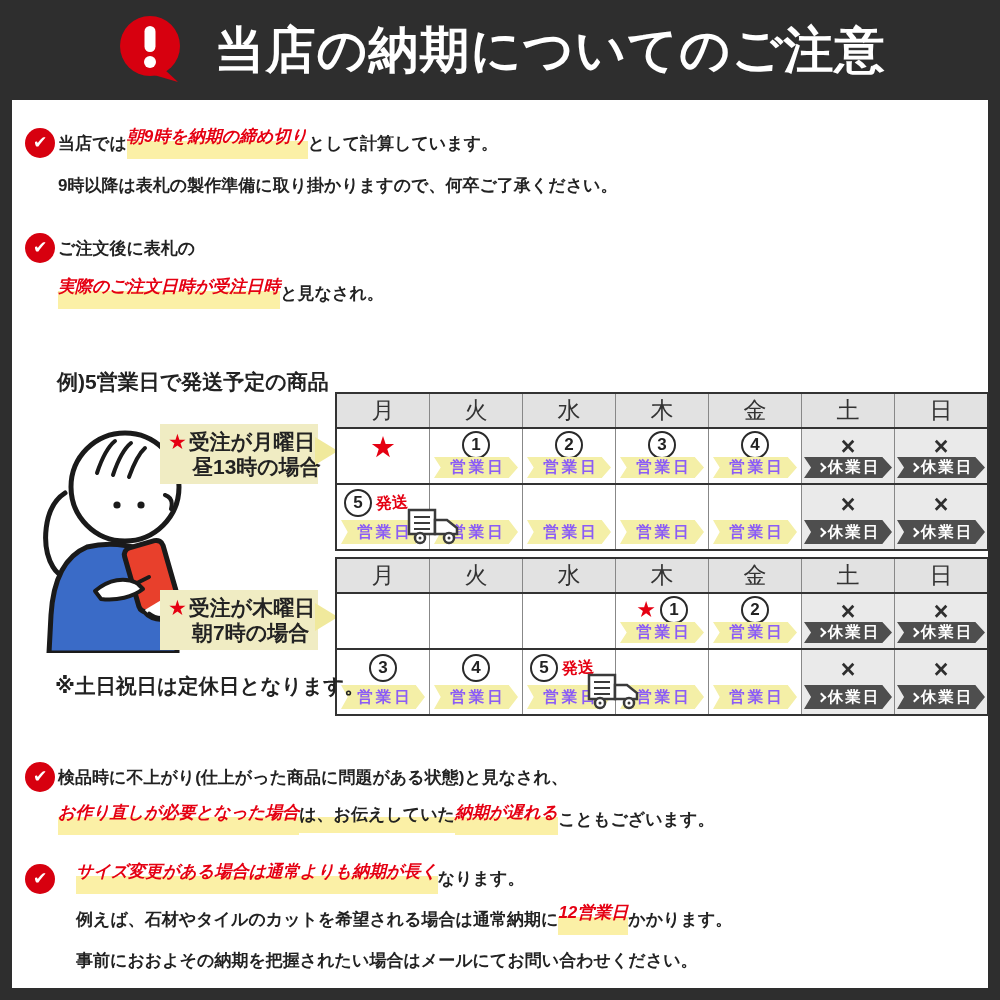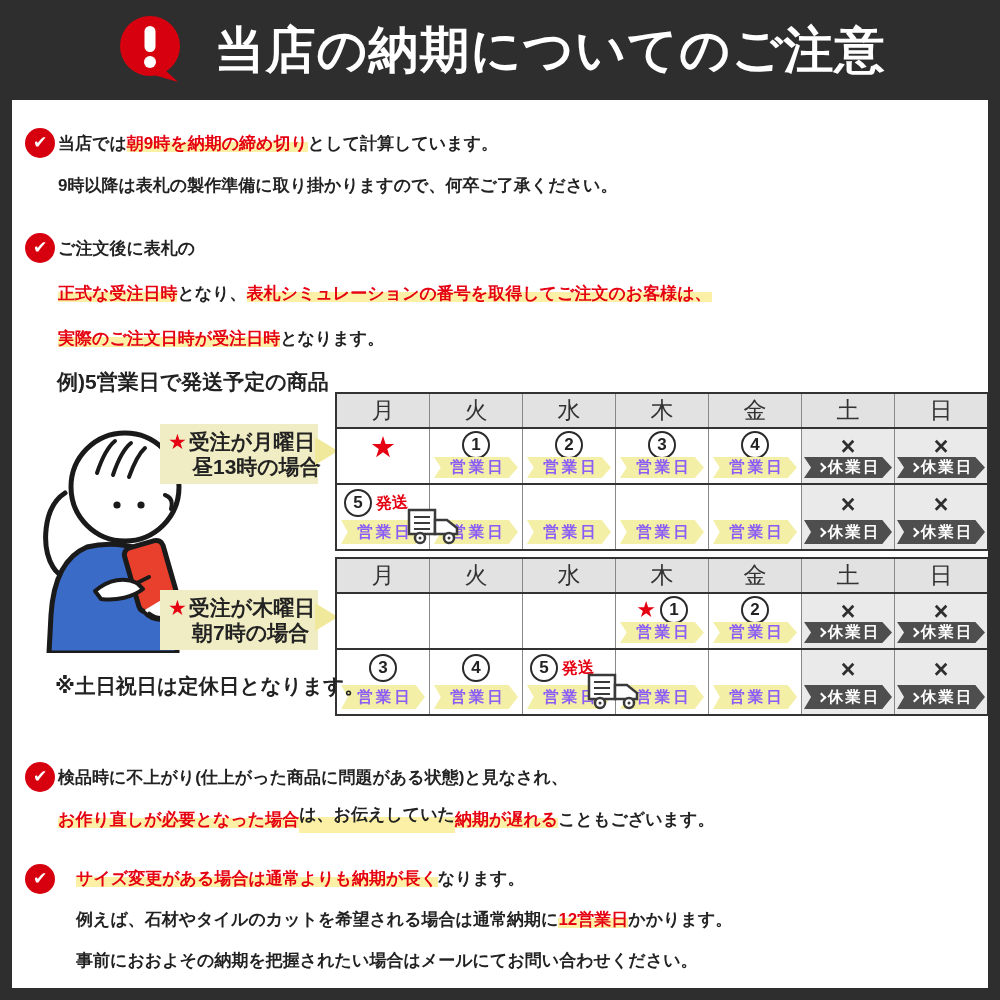--- a/index.html
+++ b/index.html
@@ -21,21 +21,21 @@
   
   .panel{position:absolute;left:12px;top:100px;width:976px;height:888px;background:#fff;}
   
   .check{position:absolute;width:30px;height:30px;border-radius:50%;background:var(--red);
     color:#fff;font-size:17px;line-height:30px;text-align:center;font-weight:700;}
   .ntext{position:absolute;left:58px;width:925px;font-size:17px;font-weight:600;line-height:1;}
   .nline{min-height:42px;display:flex;align-items:center;white-space:nowrap;}
   .n2 .nline{min-height:45px;}
   .n4 .nline{min-height:41px;margin-left:18px;}
   .seg-n{color:var(--ink);}
-  .seg-rh{color:var(--textred);background-image:linear-gradient(transparent 42%,var(--hl) 42%);padding-bottom:0;}
+  .seg-rh{color:var(--textred);background-image:linear-gradient(transparent 42%,var(--hl) 42%);padding-bottom:14px;font-style:italic;}
   .seg-bh{color:var(--ink);background-image:linear-gradient(transparent 42%,var(--hl) 42%);padding-bottom:10px;}
   
   .example-label{position:absolute;left:57px;top:368px;font-size:21px;font-weight:600;}
   .weekend-note{position:absolute;left:55px;top:672px;font-size:20.5px;font-weight:600;}
   .illus{position:absolute;left:25px;top:415px;width:180px;height:238px;}
   .callout{position:absolute;left:160px;width:158px;height:60px;background:var(--calloutbg);
     font-size:21px;font-weight:700;padding:5px 6px 8px 8px;line-height:25px;white-space:nowrap;}
   .callout .star{color:var(--textred);margin-right:2px;}
   .callout .l2{padding-left:24px;}
   .callout-arrow{position:absolute;left:315px;width:0;height:0;
@@ -98,27 +98,22 @@
       <span class="seg-n">9時以降は表札の製作準備に取り掛かりますので、何卒ご了承ください。</span>
     </div>
 </div>
 
 <span class="check" style="left:25px;top:233px;">✔</span>
 <div class="ntext n2" style="top:226px;">
   <div class="nline">
       <span class="seg-n">ご注文後に表札の</span>
     </div>
   <div class="nline">
-      <span class="seg-rh">正式な受注日時</span>
-      <span class="seg-n">となり、</span>
-      <span class="seg-rh">表札シミュレーションの番号を取得してご注文のお客様は、</span>
-    </div>
-  <div class="nline">
       <span class="seg-rh">実際のご注文日時が受注日時</span>
-      <span class="seg-n">となります。</span>
+      <span class="seg-n">と見なされ。</span>
     </div>
 </div>
 
 <div class="example-label">例)5営業日で発送予定の商品</div>
 
 <svg class="illus" viewBox="0 0 180 238">
   <path d="M40 78 C18 92 16 132 28 152 C34 162 46 166 52 160" fill="#ffffff" stroke="#1a1a1a" stroke-width="5" stroke-linecap="round"></path>
   <circle cx="100" cy="72" r="54" fill="#ffffff" stroke="#1a1a1a" stroke-width="5"></circle>
   <path d="M72 58 Q80 34 90 26" fill="none" stroke="#1a1a1a" stroke-width="4" stroke-linecap="round"></path>
   <path d="M88 60 Q96 36 106 28" fill="none" stroke="#1a1a1a" stroke-width="4" stroke-linecap="round"></path>

